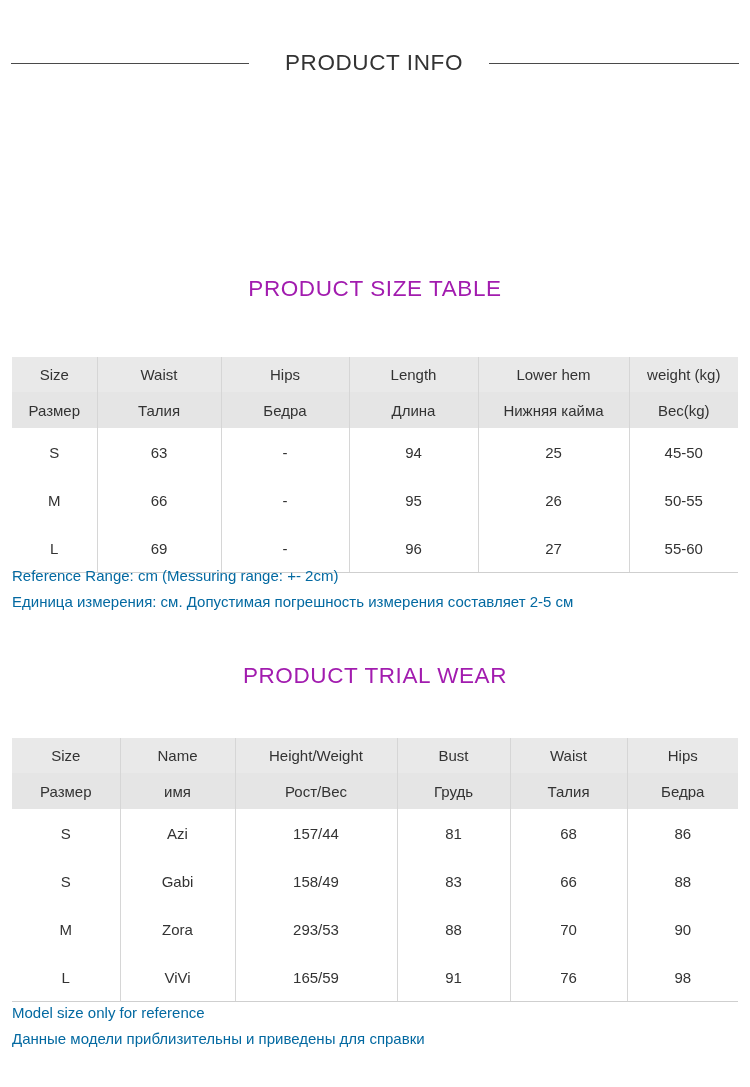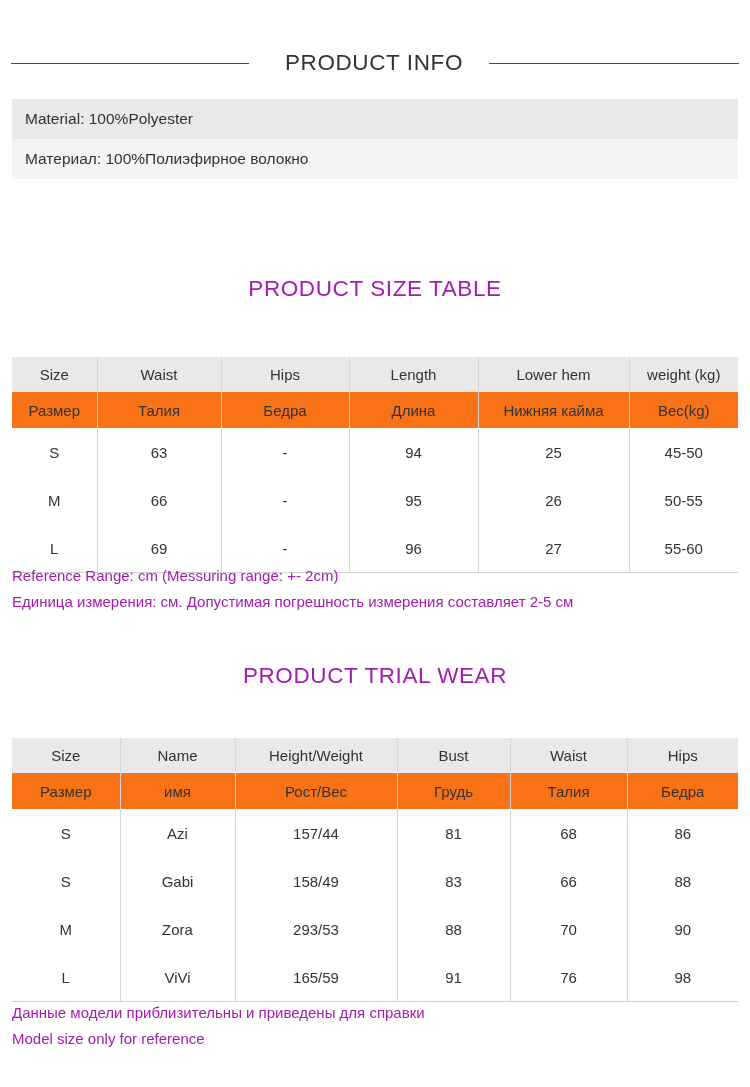--- a/index.html
+++ b/index.html
@@ -96,21 +96,21 @@
     border-left: 1px solid #d6d6d6;
     padding: 0;
     vertical-align: middle;
   }
   .tbl td:first-child { border-left: none; }
   .tbl tr.head-en td {
     background: #e9e9e9;
     height: 35px;
   }
   .tbl tr.head-ru td {
-    background: #f97316;
+    background: #e5e5e5;
     height: 36px;
   }
   .tbl tr.body-row td {
     background: #ffffff;
     height: 48px;
   }
   .tbl tr.body-row.last td {
     border-bottom: 1px solid #cfcfcf;
   }
 
@@ -118,42 +118,38 @@
   #trial-table { top: 710px; }
 
   
   .notes {
     position: absolute;
     left: 12px;
     width: 730px;
   }
   .note-line {
     font-size: 15px;
-    color: #a21caf;
+    color: #0369a1;
     line-height: 26px;
     white-space: nowrap;
   }
   #notes-size  { top: 563px; }
   #notes-model { top: 1000px; }
 </style>
 </head>
 <body>
 
 <div class="page">
 
   <div class="info-head">
     <span class="rule rule-left"></span>
     <span class="info-head-title">PRODUCT INFO</span>
     <span class="rule rule-right"></span>
   </div>
 
-  <div class="material-block">
-    <div class="material-row dark">Material:  100%Polyester</div>
-    <div class="material-row light">Материал:  100%Полиэфирное волокно</div>
-  </div>
 
   <div class="section-title" id="title-size-table">PRODUCT SIZE TABLE</div>
 
   <table class="tbl" id="size-table">
     <colgroup>
       <col style="width:85px">
         <col style="width:124px">
         <col style="width:128px">
       <col style="width:129px">
         <col style="width:151px">
@@ -265,17 +261,17 @@
         <td>ViVi</td>
         <td>165/59</td>
         <td>91</td>
         <td>76</td>
         <td>98</td>
       </tr>
     </tbody>
   </table>
 
   <div class="notes" id="notes-model">
+    <div class="note-line">Model size only for reference</div>
     <div class="note-line">Данные модели приблизительны и приведены для справки</div>
-    <div class="note-line">Model size only for reference</div>
   </div>
 
 </div>
 
 </body></html>

